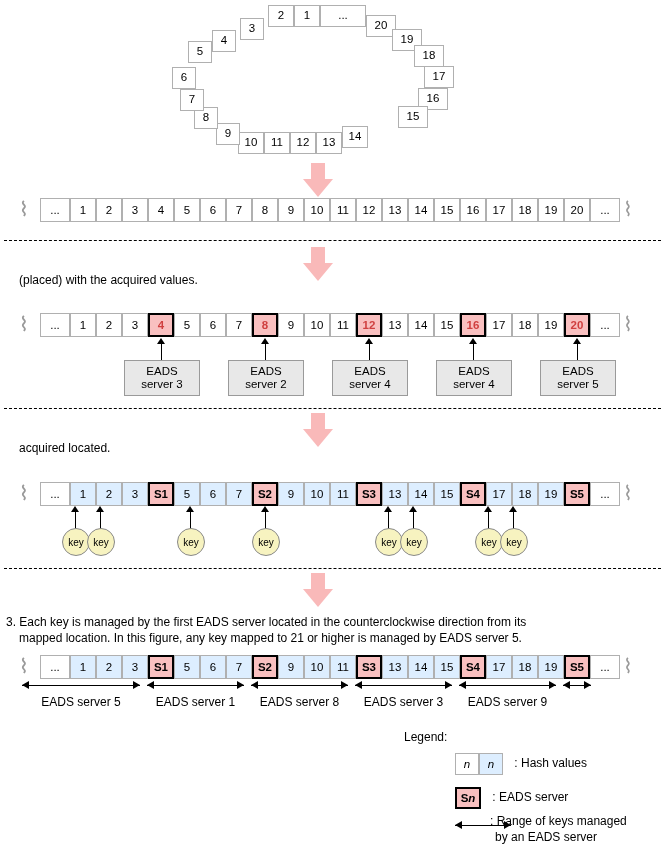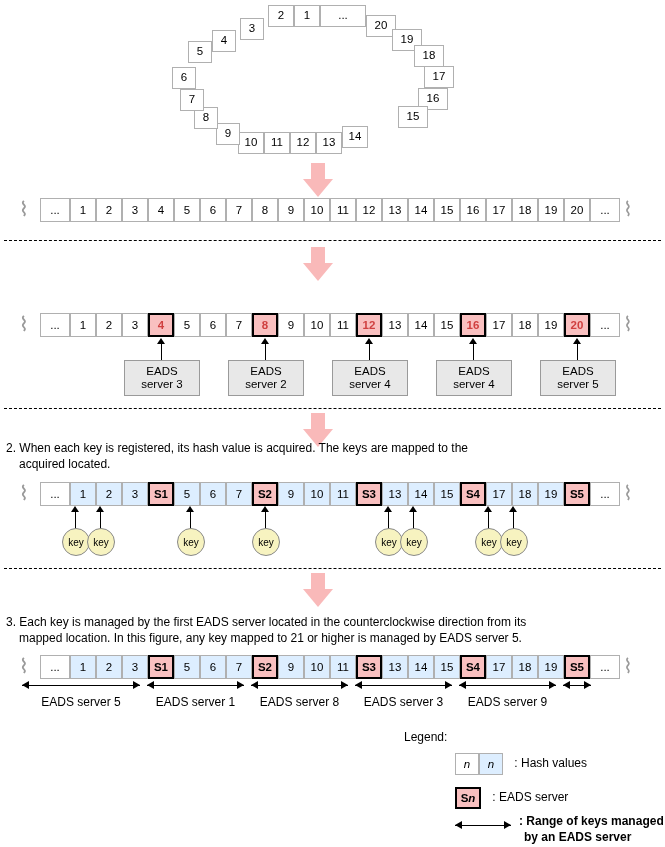--- a/index.html
+++ b/index.html
@@ -178,20 +178,21 @@
   </div>
 
 <div class="dashed" style="top:240px;"></div>
 
 <div class="pinkarrow" style="left:303px;top:247px;">
   <div class="shaft"></div>
   <div class="head"></div>
 </div>
 
 <div class="para" style="left:6px;top:272px;width:650px;">
+  <span class="ind" style="padding-left:13px;">(placed) with the acquired values.</span>
 </div>
 
 <div class="ribbon" id="rib2" style="left:18px;top:313px;width:630px;">
     <div class="endcap" style="left: 0px; transform: scaleX(1.1);">⌇</div>
     <div class="rcell" style="left: 22px; width: 30px;">...</div>
     <div class="rcell" style="left: 52px; width: 26px;">1</div>
     <div class="rcell" style="left: 78px; width: 26px;">2</div>
     <div class="rcell" style="left: 104px; width: 26px;">3</div>
     <div class="rcell pinkplain" style="left: 130px; width: 26px;">4</div>
     <div class="rcell" style="left: 156px; width: 26px;">5</div>
@@ -248,21 +249,20 @@
   </div>
 
 <div class="dashed" style="top:408px;"></div>
 
 <div class="pinkarrow" style="left:303px;top:413px;">
   <div class="shaft"></div>
   <div class="head"></div>
 </div>
 
 <div class="para" style="left:6px;top:440px;width:650px;">
-  <span class="ind">2. When each key is registered, its hash value is acquired. The keys are mapped to the</span>
   <span class="ind" style="padding-left:13px;">acquired located.</span>
 </div>
 
 <div class="ribbon" id="rib3" style="left:18px;top:482px;width:630px;">
     <div class="endcap" style="left: 0px; transform: scaleX(1.1);">⌇</div>
     <div class="rcell" style="left: 22px; width: 30px;">...</div>
     <div class="rcell blue" style="left: 52px; width: 26px;">1</div>
     <div class="rcell blue" style="left: 78px; width: 26px;">2</div>
     <div class="rcell blue" style="left: 104px; width: 26px;">3</div>
     <div class="rcell pink" style="left: 130px; width: 26px;">S1</div>
@@ -403,16 +403,16 @@
       <span style="font-style:italic;">n</span>
     </span>
   <span style="margin-left:8px;">: EADS server</span>
 </div>
 
 <div class="rng" style="left:455px;top:821px;width:56px;">
   <div class="bar"></div>
   <div class="lh"></div>
   <div class="rh"></div>
 </div>
-<div class="legend-row" style="left:519px;top:813px;line-height:16px;font-weight:bold;">
+<div class="legend-row" style="left:490px;top:813px;line-height:16px;">
   <span style="display:block;">: Range of keys managed</span>
   <span style="display:block;padding-left:5px;">by an EADS server</span>
 </div>
 
 </body></html>

